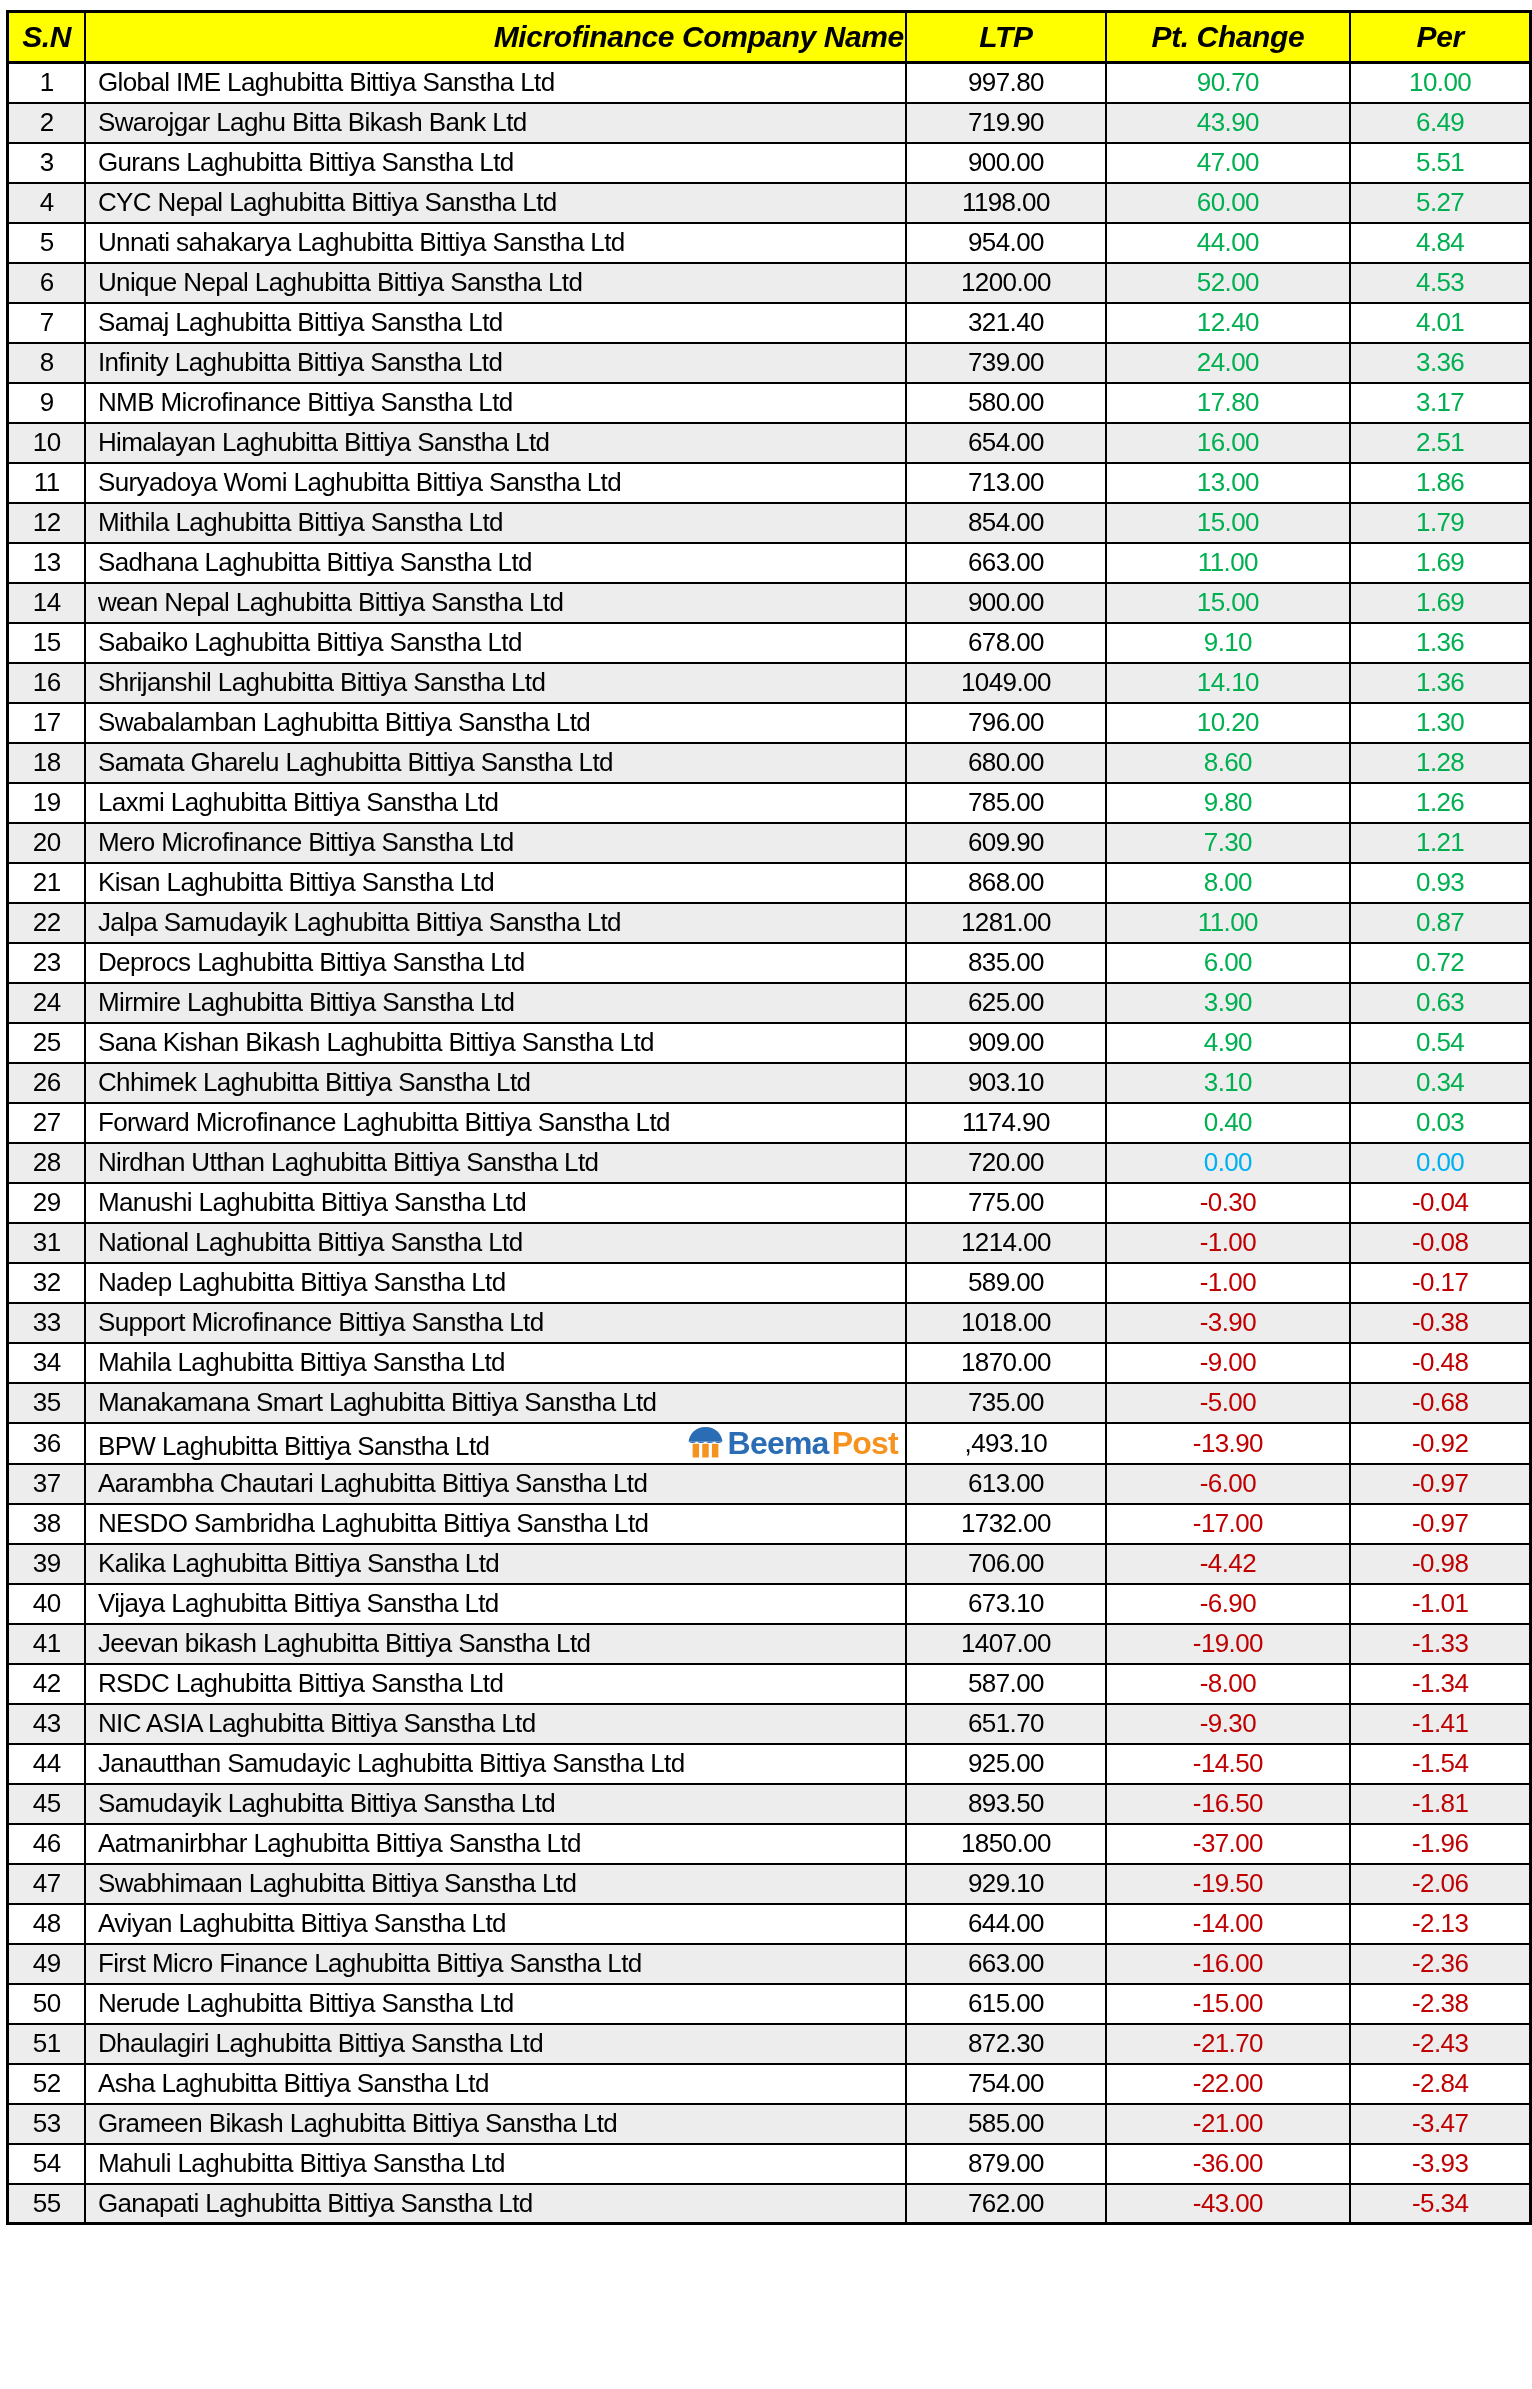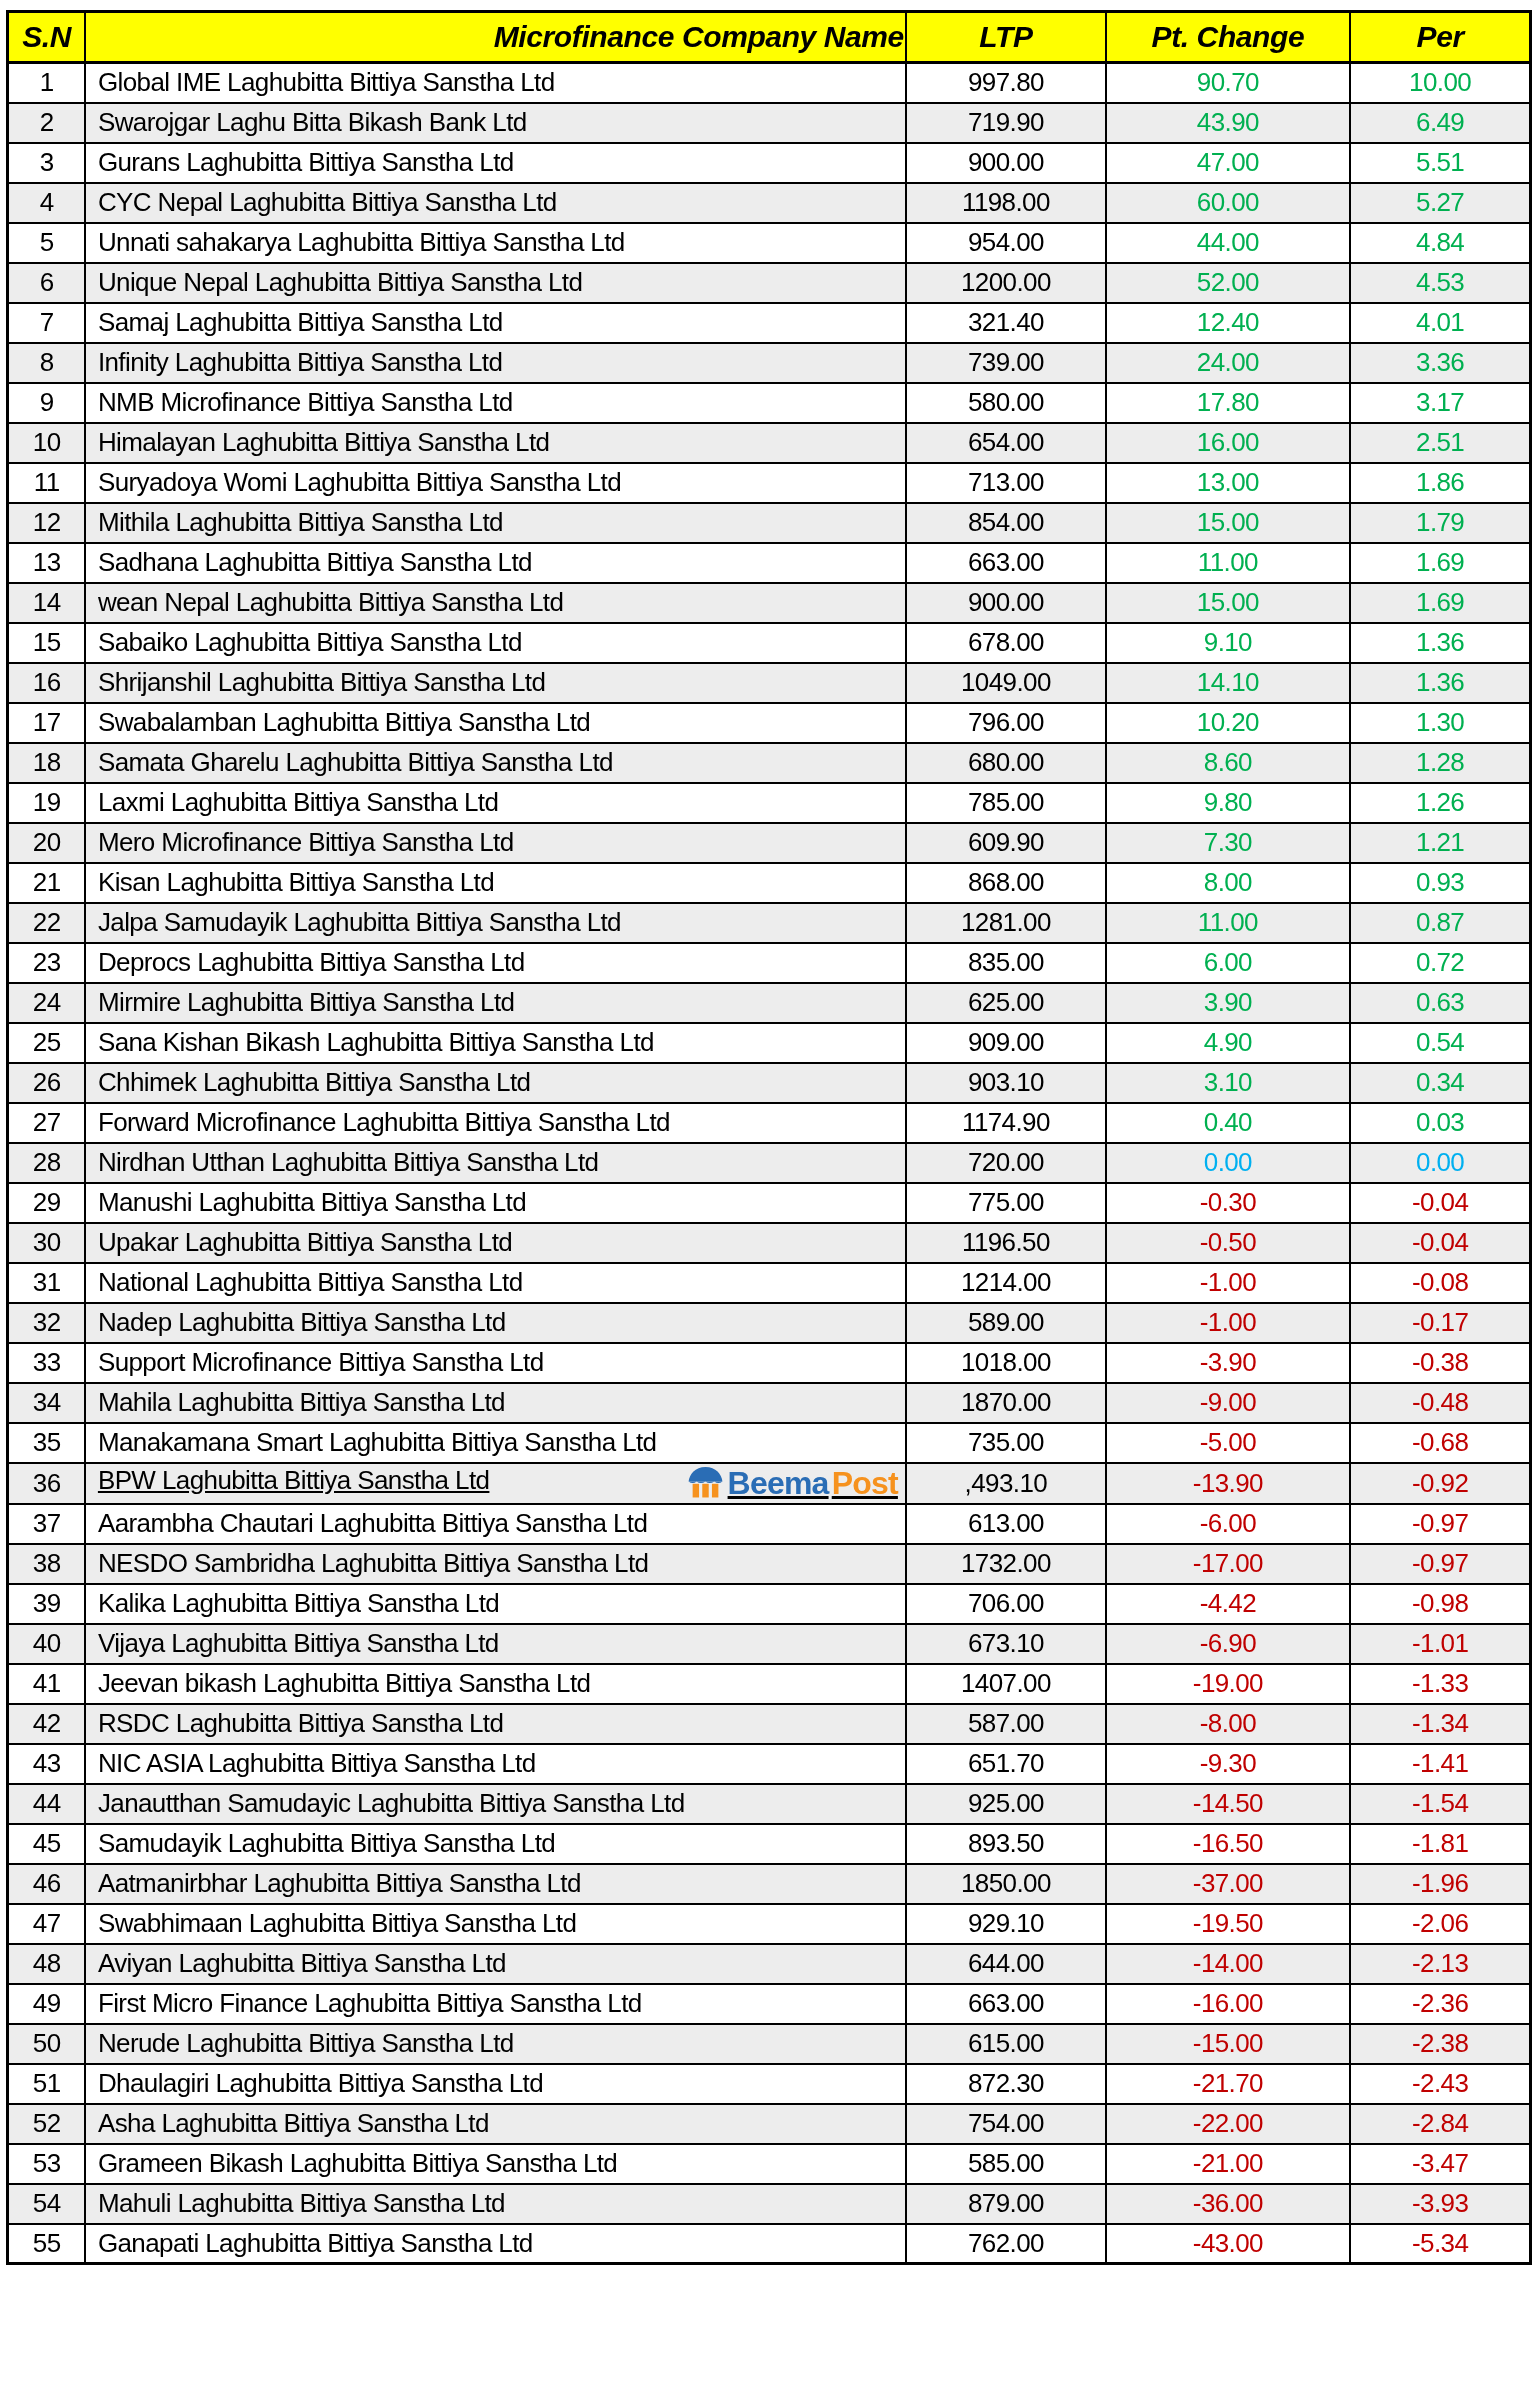--- a/index.html
+++ b/index.html
@@ -63,22 +63,21 @@
   }
   .price-table td.c-num {
     text-align: center;
   }
   td.pos { color: var(--positive, #00B050); }
   td.neg { color: var(--negative, #C00000); }
   td.zero { color: var(--zero, #00B0F0); }
 
   .name-flex {
     display: flex;
-    align-items: flex-start;
-    text-decoration: underline;
+    align-items: flex-end;
   }
   .brand-watermark {
     margin-left: auto;
     margin-right: 6px;
     display: inline-flex;
     align-items: center;
     gap: 3.2px;
     font-weight: bold;
     font-size: 32px;
     letter-spacing: -0.8px;
@@ -306,27 +305,20 @@
           <td class="c-num zero">0.00</td>
         </tr>
         <tr>
           <td class="c-sn">29</td>
           <td class="c-name">Manushi Laghubitta Bittiya Sanstha Ltd</td>
           <td class="c-num">775.00</td>
           <td class="c-num neg">-0.30</td>
           <td class="c-num neg">-0.04</td>
         </tr>
         <tr>
-          <td class="c-sn">30</td>
-          <td class="c-name">Upakar Laghubitta Bittiya Sanstha Ltd</td>
-          <td class="c-num">1196.50</td>
-          <td class="c-num neg">-0.50</td>
-          <td class="c-num neg">-0.04</td>
-        </tr>
-        <tr>
           <td class="c-sn">31</td>
           <td class="c-name">National Laghubitta Bittiya Sanstha Ltd</td>
           <td class="c-num">1214.00</td>
           <td class="c-num neg">-1.00</td>
           <td class="c-num neg">-0.08</td>
         </tr>
         <tr>
           <td class="c-sn">32</td>
           <td class="c-name">Nadep Laghubitta Bittiya Sanstha Ltd</td>
           <td class="c-num">589.00</td>

